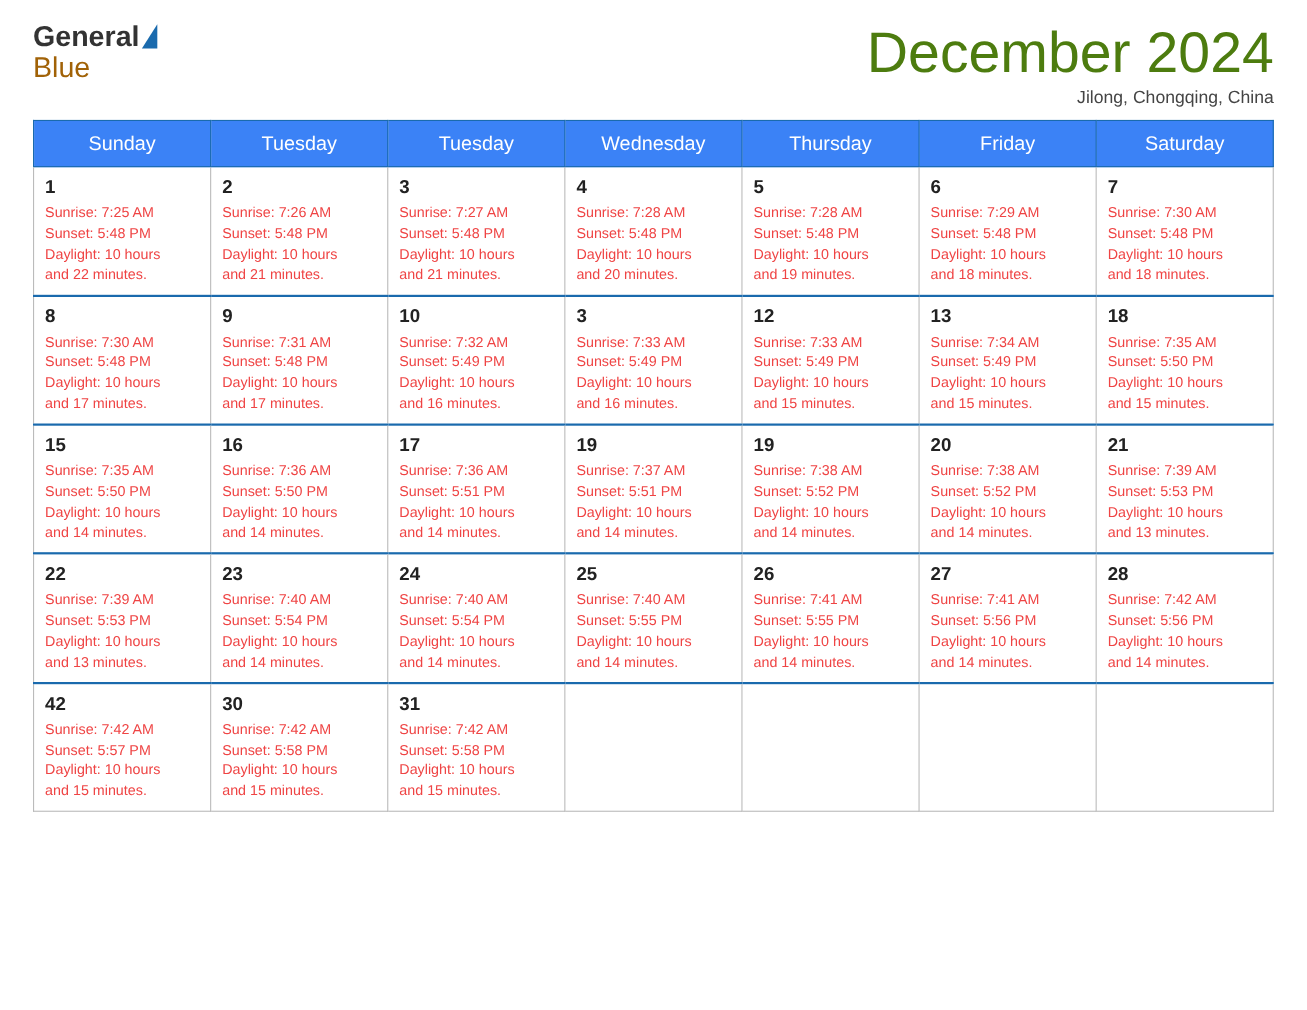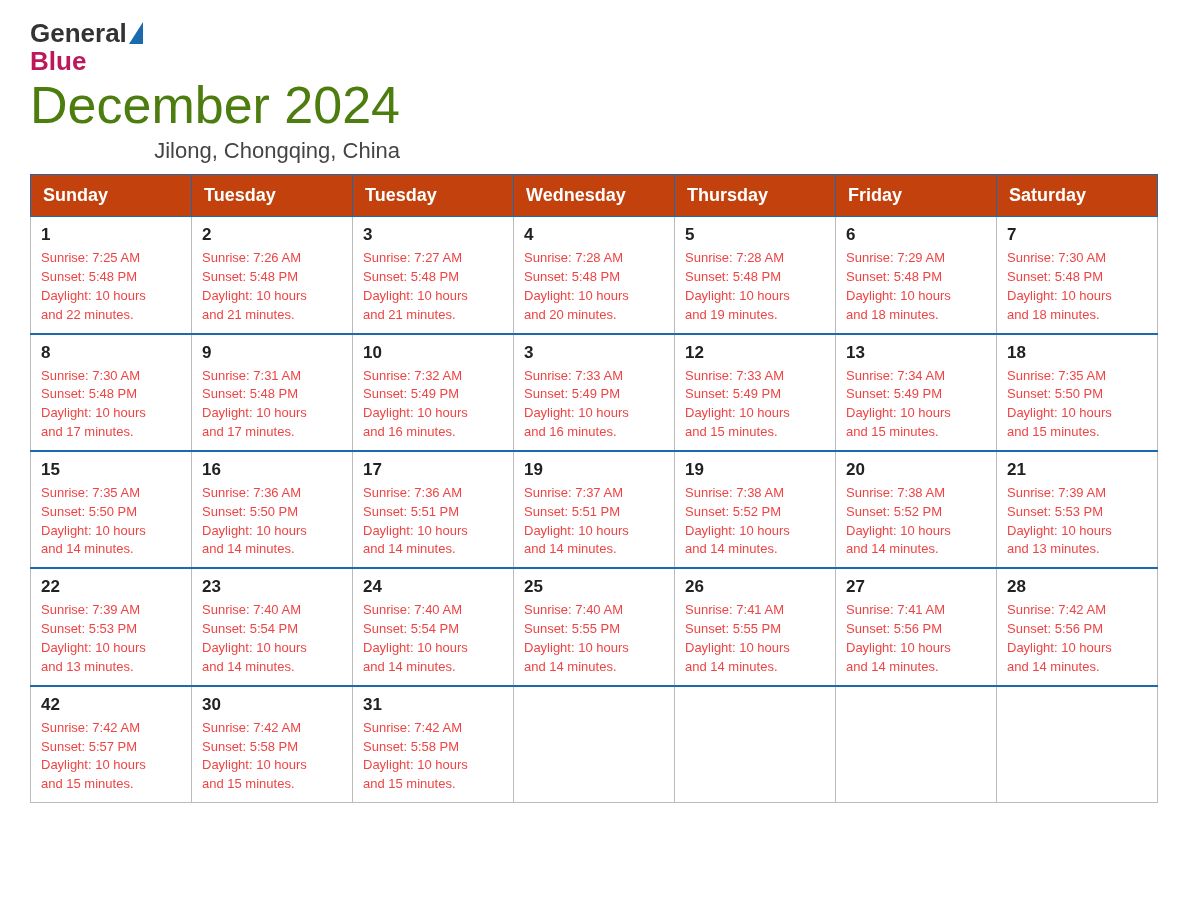--- a/index.html
+++ b/index.html
@@ -8,21 +8,20 @@
       background: #fff;
       width: 1188px;
       min-height: 918px;
       padding: 20px 30px;
     }
     .header {
       display: flex;
       justify-content: space-between;
       align-items: flex-start;
       margin-bottom: 10px;
-      flex-direction: column;
     }
     .logo {
       display: flex;
       flex-direction: column;
       align-items: flex-start;
     }
     .logo-text {
       display: flex;
       align-items: center;
       font-size: 26px;
@@ -34,50 +33,50 @@
     .logo-triangle {
       width: 0;
       height: 0;
       border-left: 14px solid transparent;
       border-bottom: 22px solid #1a6aad;
       display: inline-block;
       margin: 0 2px;
       vertical-align: middle;
     }
     .logo-blue {
-      color: #be185d;
+      color: #a16207;
       font-size: 26px;
-      font-weight: bold;
+      font-weight: normal;
     }
     .title-section {
       text-align: right;
     }
     .month-title {
       font-size: 52px;
       font-weight: normal;
       color: #4d7c0f;
       line-height: 1.1;
     }
     .location {
-      font-size: 22px;
+      font-size: 16px;
       color: #444;
       margin-top: 4px;
     }
     .calendar-table {
       width: 100%;
       border-collapse: collapse;
       margin-top: 10px;
     }
     .calendar-table th {
-      background-color: #c2410c;
+      background-color: #3b82f6;
       color: #fff;
       font-size: 18px;
-      font-weight: bold;
+      font-weight: normal;
       padding: 10px 12px;
-      text-align: left;
+      text-align: center;
       border: 1px solid #1a6aad;
     }
     .calendar-table td {
       border: 1px solid #bbb;
       vertical-align: top;
       padding: 8px 10px;
       width: calc(100% / 7);
       min-height: 110px;
       font-size: 13px;
       color: #333;

